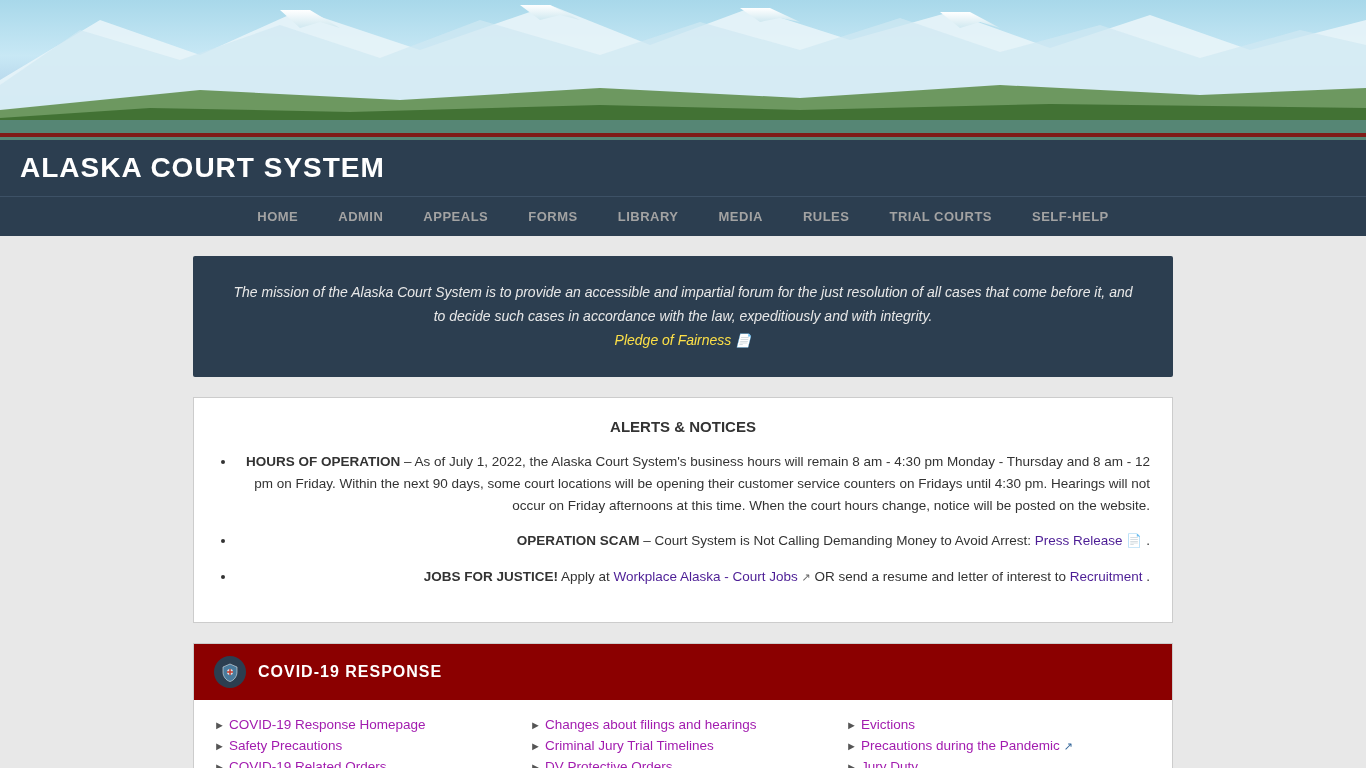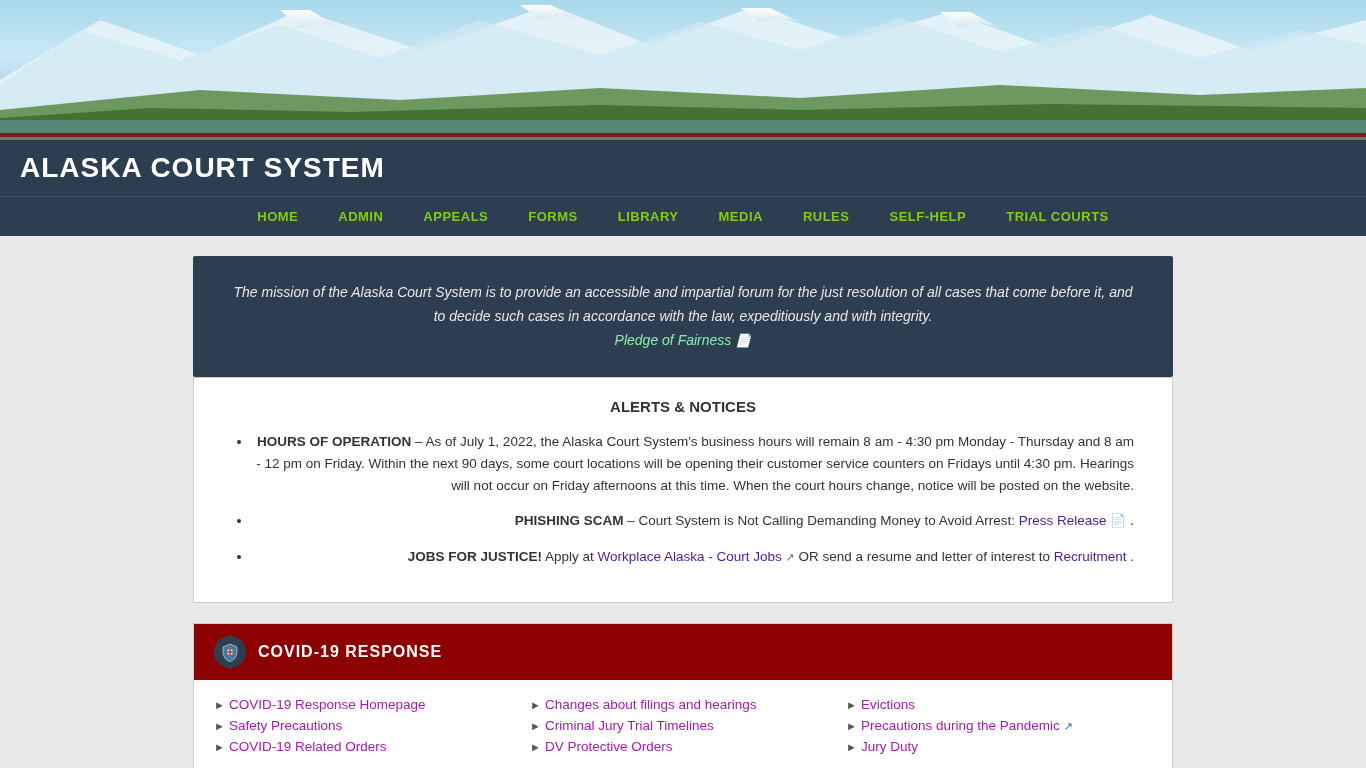--- a/index.html
+++ b/index.html
@@ -67,62 +67,63 @@
     }
     .main-nav ul {
       display: flex;
       list-style: none;
       justify-content: center;
       padding: 0;
     }
     .main-nav ul li a {
       display: block;
       padding: 12px 20px;
-      color: #84cc16;
+      color: #a3a3a3;
       text-decoration: none;
       font-size: 13px;
       font-weight: bold;
       letter-spacing: 0.5px;
       text-transform: uppercase;
     }
 
     
     .page-content {
       max-width: 1000px;
       margin: 0 auto;
       padding: 20px 10px;
     }
 
     
     .mission-box {
       background: #2c3e50;
       border: none;
       padding: 25px 40px;
       text-align: center;
+      margin-bottom: 20px;
       border-radius: 2px;
     }
     .mission-text {
       color: #e8e8e8;
       font-style: italic;
       font-size: 14px;
       line-height: 1.7;
     }
     .pledge-link {
-      color: #86efac;
+      color: #fde047;
       text-decoration: none;
     }
     .pdf-icon {
       color: #e8b84b;
       font-size: 13px;
     }
 
     
     .alerts-box {
       border: 1px solid #ccc;
-      padding: 20px 38px;
+      padding: 20px 22px;
       margin-bottom: 20px;
       background: #fff;
     }
     .alerts-title {
       text-align: center;
       font-weight: bold;
       font-size: 15px;
       margin-bottom: 16px;
       color: #333;
     }
@@ -263,24 +264,24 @@
         <li>
           <a href="#">LIBRARY</a>
         </li>
         <li>
           <a href="#">MEDIA</a>
         </li>
         <li>
           <a href="#">RULES</a>
         </li>
         <li>
+          <a href="#">TRIAL COURTS</a>
+        </li>
+        <li>
           <a href="#">SELF-HELP</a>
-        </li>
-        <li>
-          <a href="#">TRIAL COURTS</a>
         </li>
       </ul>
   </nav>
 </div>
 
 <div class="page-content">
 
   <div class="mission-box">
     <p class="mission-text">
       <span>The mission of the Alaska Court System is to provide an accessible and impartial forum for the just resolution of all cases that come before it, and to decide such cases in accordance with the law, expeditiously and with integrity.</span><br>
@@ -290,21 +291,21 @@
   </div>
 
   <div class="alerts-box">
     <div class="alerts-title">ALERTS &amp; NOTICES</div>
     <ul class="alerts-list">
       <li>
         <span class="alert-label">HOURS OF OPERATION</span>
         <span> – As of July 1, 2022, the Alaska Court System's business hours will remain 8 am - 4:30 pm Monday - Thursday and 8 am - 12 pm on Friday. Within the next 90 days, some court locations will be opening their customer service counters on Fridays until 4:30 pm. Hearings will not occur on Friday afternoons at this time. When the court hours change, notice will be posted on the website.</span>
       </li>
       <li>
-        <span class="alert-label">PHISHING SCAM</span>
+        <span class="alert-label">OPERATION SCAM</span>
         <span> – Court System is Not Calling Demanding Money to Avoid Arrest: </span>
         <a href="#" class="alert-link">Press Release</a>
         <span class="pdf-icon"> 📄</span>
         <span>.</span>
       </li>
       <li>
         <span class="alert-label">JOBS FOR JUSTICE!</span>
         <span> Apply at </span>
         <a href="#" class="alert-link">Workplace Alaska - Court Jobs</a>
         <span class="ext-icon"> ↗</span>

